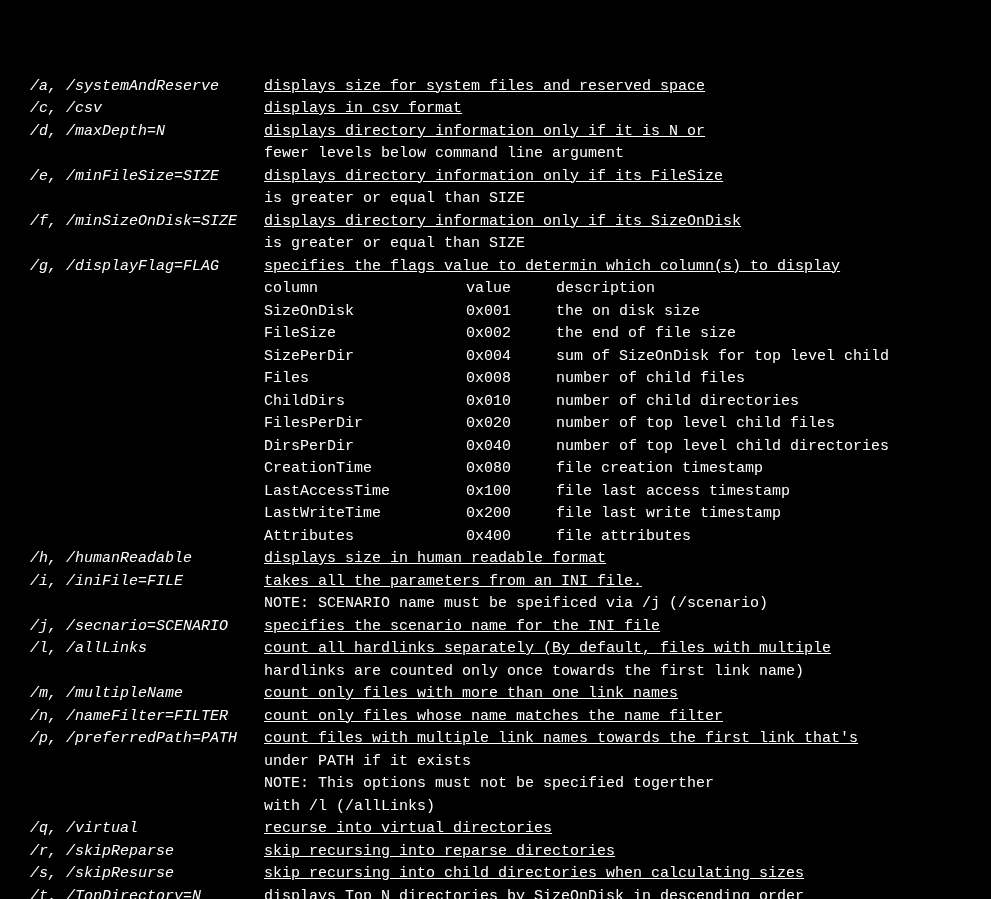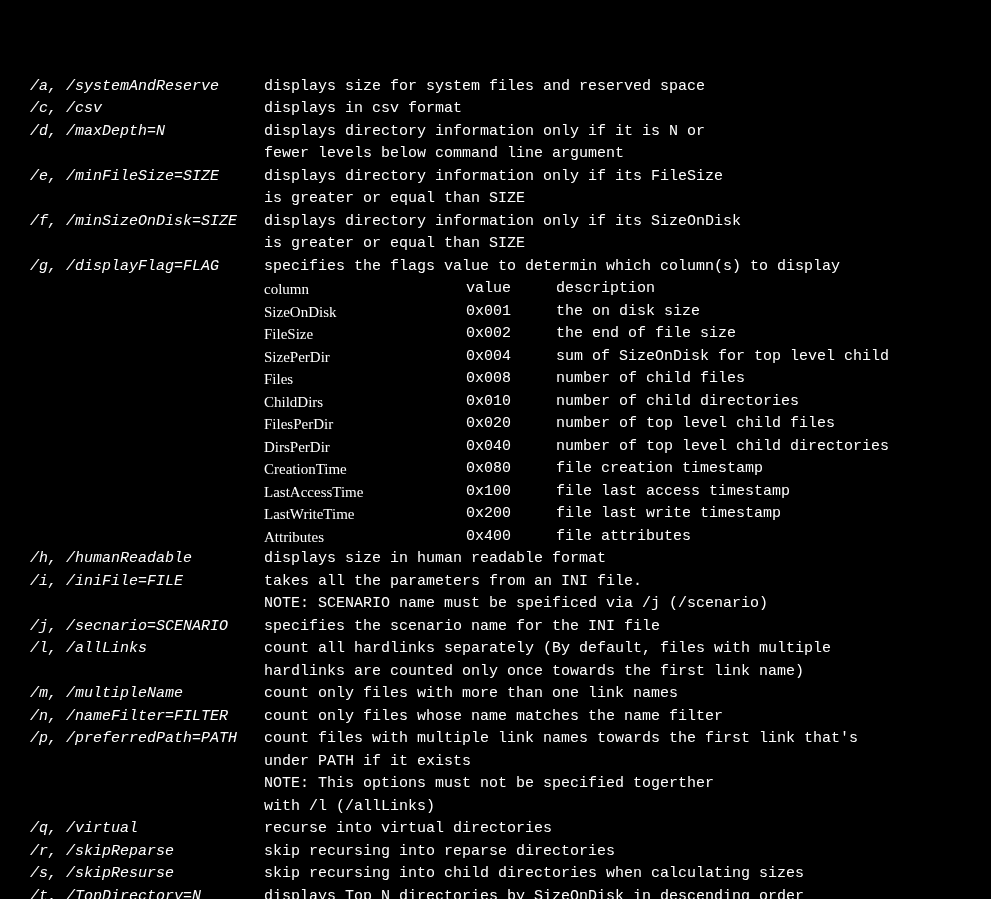--- a/index.html
+++ b/index.html
@@ -20,31 +20,31 @@
     .option-row {
       display: flex;
     }
     .option-flags {
       min-width: 252px;
       flex-shrink: 0;
       font-style: italic;
     }
     .option-desc {
       flex: 1;
+      text-decoration: underline;
     }
     .continuation {
       padding-left: 252px;
     }
     .flag-table-row {
       padding-left: 252px;
       display: flex;
     }
     .flag-col {
       min-width: 162px;
-      font-family: Liberation Serif, serif;
     }
     .flag-val {
       min-width: 90px;
       margin-left: 40px;
     }
     .flag-desc {
       flex: 1;
     }
   </style>
 </head>

